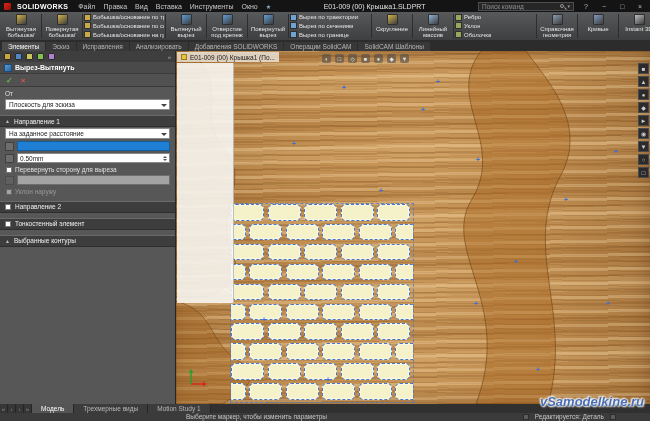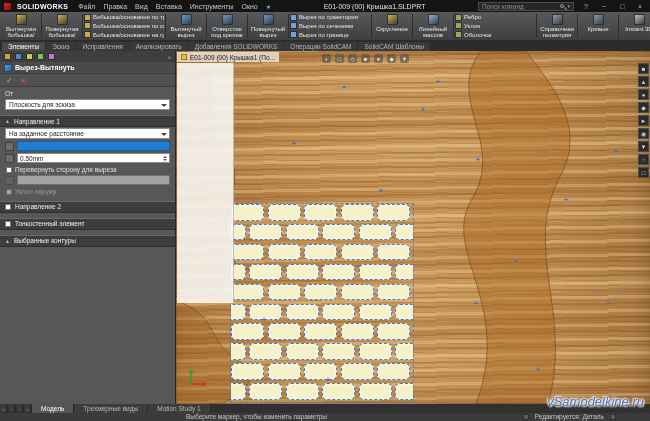--- a/index.html
+++ b/index.html
@@ -92,21 +92,21 @@
   .part-icon{width:6px;height:6px;background:#e8c33c;border:1px solid #9a7d1a;flex:none;}
   #hud{position:absolute;left:146px;top:3px;display:flex;gap:4px;}
   .hud-ic{width:9px;height:9px;background:rgba(72,72,72,.55);border-radius:2px;color:#e4e4e4;font-size:5.5px;
     display:flex;align-items:center;justify-content:center;}
   #right-tools{position:absolute;right:1px;top:12px;display:flex;flex-direction:column;gap:2px;}
   .rt-ic{width:11px;height:11px;background:#2b2b2b;border:1px solid #4a4a4a;color:#cfcfcf;font-size:6px;
     display:flex;align-items:center;justify-content:center;}
   #origin{position:absolute;left:12px;top:318px;}
 
   
-  #watermark{position:absolute;right:6px;top:394px;font-size:13px;font-weight:normal;font-style:italic;
+  #watermark{position:absolute;right:6px;top:394px;font-size:13px;font-weight:bold;font-style:italic;
     color:#486fb5;z-index:60;
     text-shadow:0 0 2px #fff, 0 0 2px #fff, 1px 1px 2px #fff, -1px -1px 2px #fff;}
 
   
   #model-tabs{position:absolute;left:0;top:404px;width:650px;height:9px;background:#303030;display:flex;
     align-items:stretch;font-size:6.5px;color:#b8b8b8;overflow:hidden;}
   #model-tabs-list{display:flex;align-items:stretch;}
   .scroll-btn{width:8px;display:flex;align-items:center;justify-content:center;font-size:6px;color:#8a8a8a;background:#363636;border-right:1px solid #262626;}
   .mtab{padding:0 9px;display:flex;align-items:center;background:#3c3c3c;border-right:1px solid #262626;white-space:nowrap;}
   .mtab.active{background:#555;color:#fff;}

